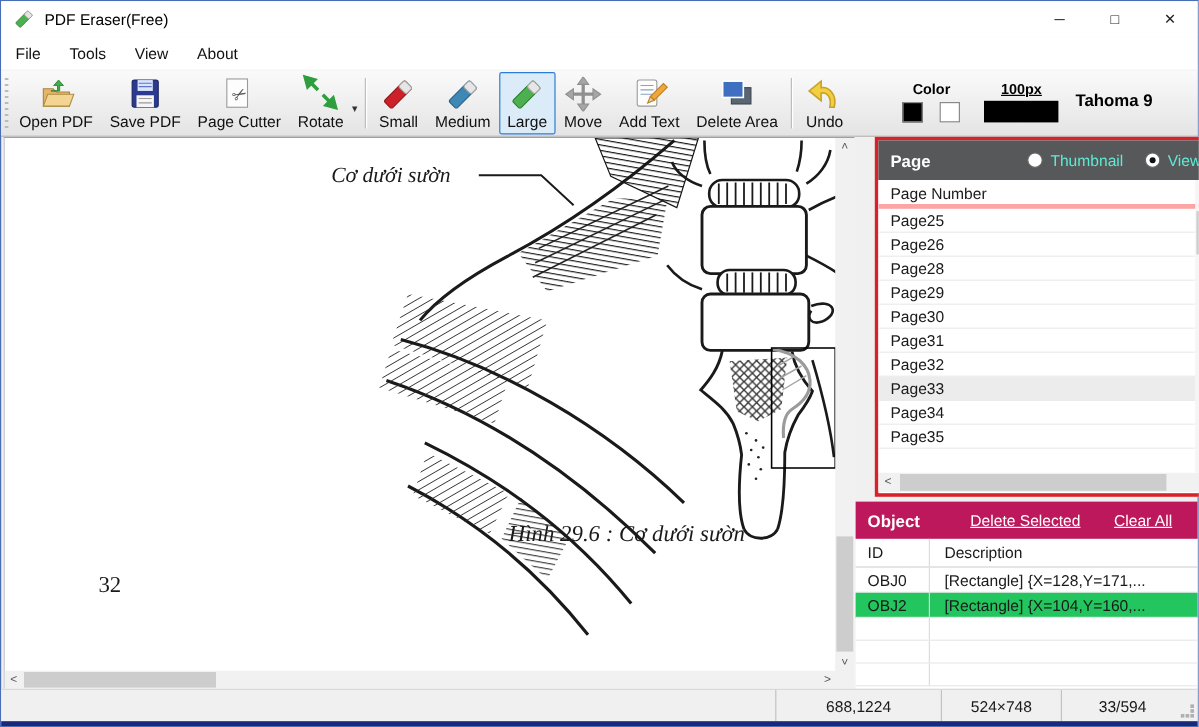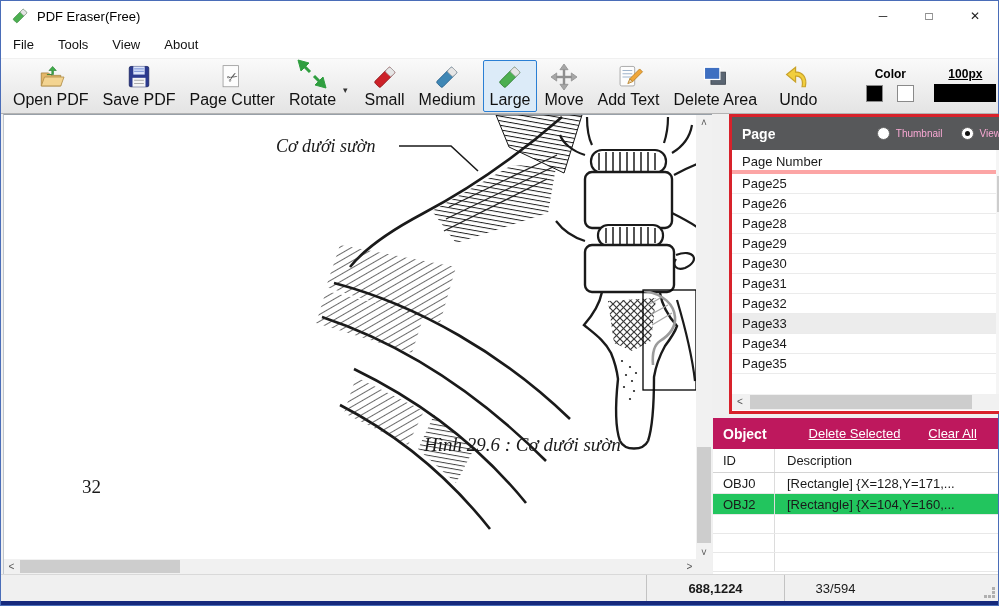--- a/index.html
+++ b/index.html
@@ -24,21 +24,21 @@
 
   
   .toolbar { position:absolute; left:0; top:58px; width:997px; height:55px;
     background:linear-gradient(#fafafa,#e4e4e4); border-bottom:1px solid #b3b3b3;
     display:flex; align-items:stretch; }
   .tb-grip { width:5px; margin:6px 2px 6px 3px;
     background:repeating-linear-gradient(#bbb 0 2px, transparent 2px 5px); width:3px; }
   .tb-btn { display:flex; flex-direction:column; align-items:center; justify-content:flex-end;
     padding:3px 6px 2px; margin:1px 0; border:1px solid transparent; border-radius:2px; }
   .tb-btn .ticon { width:32px; height:32px; display:block; }
-  .tb-btn .tlabel { font-size:16px; color:#111; margin-top:1px; white-space:nowrap; }
+  .tb-btn .tlabel { font-size:13px; color:#111; margin-top:1px; white-space:nowrap; }
   .tb-btn.active { border:1px solid #2a7fd4; background:#dcebf8; }
   .tb-sep { width:1px; background:#bdbdbd; margin:6px 4px; box-shadow:1px 0 0 #fff; }
   .tb-caret-wrap { display:flex; align-items:flex-end; }
   .tb-caret { font-size:9px; color:#333; padding:0 2px 18px 0; }
   .tb-group { display:flex; flex-direction:column; align-items:center; padding-top:8px; }
   .tb-group .gtitle { font-size:12px; font-weight:bold; color:#000; }
   .swatches { display:flex; gap:14px; margin-top:4px; }
   .swatch { width:17px; height:17px; border:1px solid #8a8a8a; }
   .swatch.black { background:#000; }
   .swatch.white { background:#fff; }
@@ -67,21 +67,21 @@
   .page-panel { position:absolute; left:16px; top:0; width:285px; height:300px;
     border:3px solid #d8222b; background:#fff; }
   .panel-header { height:33px; background:#57585a; display:flex; align-items:center;
     color:#fff; padding:0 10px; }
   .panel-header .ptitle { font-size:14px; font-weight:bold; }
   .radio-group { margin-left:auto; display:flex; align-items:center; gap:6px; }
   .radio { width:13px; height:13px; border-radius:50%; background:#fff; border:1px solid #666;
     display:inline-block; }
   .radio.sel::after { content:""; display:block; width:5px; height:5px; margin:3px;
     border-radius:50%; background:#111; }
-  .radio-label { font-size:10px; color:#f9a8d4; margin-right:12px; }
+  .radio-label { font-size:13px; color:#5eead4; margin-right:12px; }
   .radio-label.last { margin-right:0; }
   .page-list { position:relative; height:244px; background:#fff; overflow:hidden; }
   .pl-header { height:24px; line-height:24px; font-size:13px; color:#1a1a1a; padding-left:10px;
     border-bottom:4px solid #fca5a5; }
   .pl-item { height:20px; line-height:20px; font-size:13px; color:#1a1a1a; padding-left:10px;
     border-bottom:1px solid #ebebeb; }
   .pl-item.sel { background:#ececec; }
   .pl-vsb { position:absolute; right:0; top:0; width:15px; height:244px; background:#f5f5f5; }
   .pl-vsb .sb-arr { width:15px; height:16px; }
   .pl-hsb { position:relative; height:16px; background:#f1f1f1; }
@@ -100,21 +100,21 @@
   .obj-row.empty { height:19px; }
   .obj-id { width:62px; padding-left:10px; border-right:1px solid #dcdcdc; }
   .obj-desc { flex:1; padding-left:12px; white-space:nowrap; overflow:hidden; }
 
   
   .statusbar { position:absolute; left:0; top:573px; width:997px; height:27px; background:#f0f0f0;
     border-top:1px solid #d9d9d9; display:flex; align-items:stretch; font-size:13px; color:#1a1a1a; }
   .sb-spacer { width:645px; }
   .sb-cell { display:flex; align-items:center; justify-content:center;
     border-left:1px solid #c3c3c3; }
-  .sb-cell.c1 { width:138px;font-weight:bold; } .sb-cell.c2 { width:100px; } .sb-cell.c3 { width:102px; }
+  .sb-cell.c1 { width:138px; } .sb-cell.c2 { width:100px; } .sb-cell.c3 { width:102px; }
   .sb-grip { flex:1; position:relative; }
   .sb-grip::after { content:""; position:absolute; right:3px; bottom:3px; width:3px; height:3px;
     background:#b0b0b0; box-shadow:-4px 0 #b0b0b0, 0 -4px #b0b0b0, -4px -4px 0 rgba(176,176,176,0),
     -8px 0 #b0b0b0, 0 -8px #b0b0b0; }
   .bottom-edge { position:absolute; left:0; top:600px; width:997px; height:4px; background:#16297c; }
 </style>
 </head>
 <body>
 
 <div class="app">
@@ -462,18 +462,19 @@
           <span class="obj-id"></span>
             <span class="obj-desc"></span>
         </div>
       </div>
     </div>
   </div>
 
   <div class="statusbar">
     <div class="sb-spacer"></div>
     <div class="sb-cell c1">688,1224</div>
+    <div class="sb-cell c2">524×748</div>
     <div class="sb-cell c3">33/594</div>
     <div class="sb-grip"></div>
   </div>
 
   <div class="bottom-edge"></div>
 </div>
 
 </body></html>

